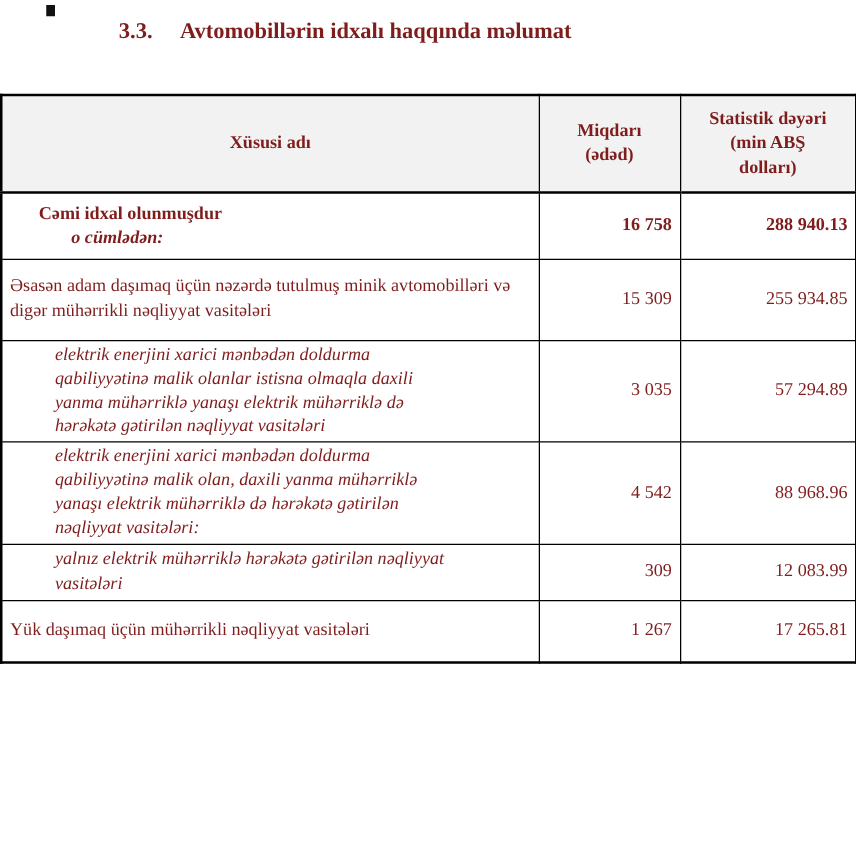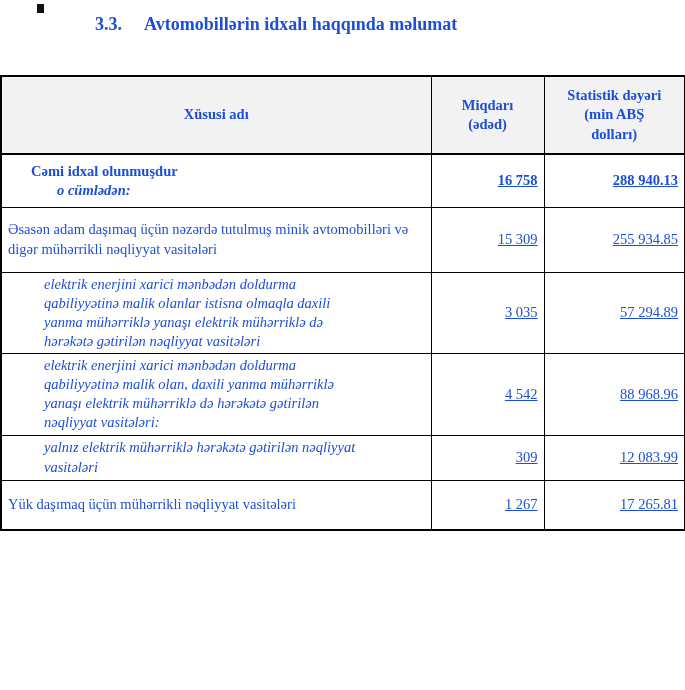--- a/index.html
+++ b/index.html
@@ -2,21 +2,21 @@
 <html><head>
 <meta charset="utf-8">
 <style>
   * { box-sizing: border-box; }
   html, body { margin: 0; padding: 0; background: #ffffff; }
   .page {
     position: relative;
     width: 685px;
     height: 614px;
     background: #ffffff;
-    color: #1d4ed8;
+    color: #7f1d1d;
     font-family: "Liberation Serif", "DejaVu Serif", serif;
     overflow: hidden;
   }
   .edge-mark {
     position: absolute;
     left: 37px;
     top: 4px;
     width: 7px;
     height: 9px;
     background: #111;
@@ -52,21 +52,20 @@
     font-weight: bold;
     text-align: center;
     white-space: pre-line;
     border-bottom: 2px solid #000;
     height: 78px;
   }
   td.num {
     text-align: right;
     padding-right: 9px;
     white-space: nowrap;
-    text-decoration: underline;
   }
   td.name { padding-left: 10px; padding-right: 30px; }
   tr.r-total td { font-weight: bold; }
   tr.r-total td.name { padding-left: 29px; }
   tr.r-total .total-sub { font-style: italic; padding-left: 26px; }
   tr.r-subhead td.name { text-align: center; padding: 0; font-size: 14px; }
   tr.r-ital td.name {
     font-style: italic;
     padding-left: 42px;
     padding-right: 58px;

